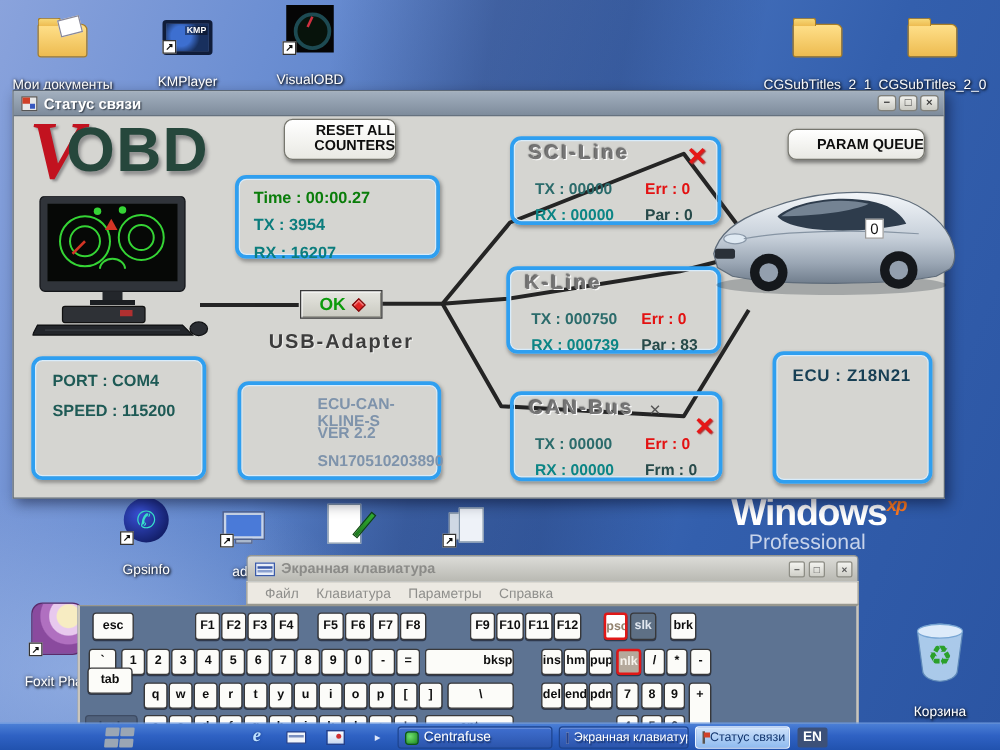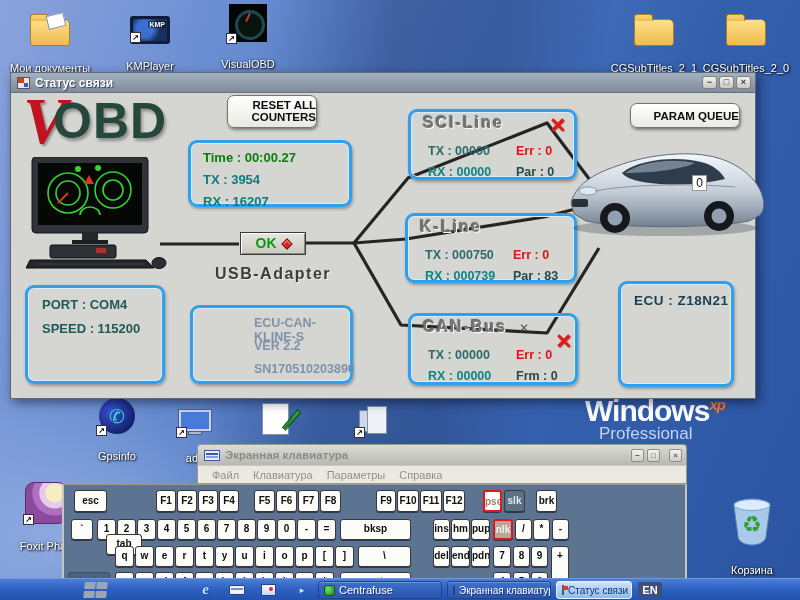--- a/index.html
+++ b/index.html
@@ -352,21 +352,21 @@
         <rect x="7" y="70" width="16" height="8" rx="2" fill="#2a3038"></rect>
         <ellipse cx="23" cy="62" rx="9" ry="4" fill="#dfe9f2" stroke="#8a98a8"></ellipse>
         <path d="M30,62 C60,56 120,54 170,58" stroke="#8694a3" fill="none"></path>
         <circle cx="50" cy="89" r="15" fill="#15181c"></circle>
           <circle cx="50" cy="89" r="7.5" fill="#939fae"></circle>
         <circle cx="154" cy="87" r="15" fill="#15181c"></circle>
           <circle cx="154" cy="87" r="7.5" fill="#939fae"></circle>
       </svg>
       <div id="carbadge">0</div>
 
-      <div class="bpanel" id="ecupanel" style="left:607px;top:188px;width:116px;height:106px">
+      <div class="bpanel" id="ecupanel" style="left:607px;top:188px;width:128px;height:106px">
         <div class="etxt">ECU : Z18N21</div>
       </div>
     </div>
   </div>
 
   <div id="osk-titlebar">
     <div class="kico"></div>
     <div class="ttl">Экранная клавиатура</div>
     <div class="oskbtn">−</div>
     <div class="oskbtn">□</div>
@@ -401,29 +401,29 @@
       <div class="kbkey" style="left: 73px; top: 34px; width: 19px; height: 21px; line-height: 18px;">3</div>
       <div class="kbkey" style="left: 93px; top: 34px; width: 19px; height: 21px; line-height: 18px;">4</div>
       <div class="kbkey" style="left: 113px; top: 34px; width: 19px; height: 21px; line-height: 18px;">5</div>
       <div class="kbkey" style="left: 133px; top: 34px; width: 19px; height: 21px; line-height: 18px;">6</div>
       <div class="kbkey" style="left: 153px; top: 34px; width: 19px; height: 21px; line-height: 18px;">7</div>
       <div class="kbkey" style="left: 173px; top: 34px; width: 19px; height: 21px; line-height: 18px;">8</div>
       <div class="kbkey" style="left: 193px; top: 34px; width: 19px; height: 21px; line-height: 18px;">9</div>
       <div class="kbkey" style="left: 213px; top: 34px; width: 19px; height: 21px; line-height: 18px;">0</div>
       <div class="kbkey" style="left: 233px; top: 34px; width: 19px; height: 21px; line-height: 18px;">-</div>
       <div class="kbkey" style="left: 253px; top: 34px; width: 19px; height: 21px; line-height: 18px;">=</div>
-      <div class="kbkey" style="left: 276px; top: 34px; width: 71px; height: 21px; line-height: 18px;">bksp</div>
+      <div class="kbkey" style="left: 276px; top: 34px; width: 71px; height: 21px; line-height: 18px; text-align: right;">bksp</div>
       <div class="kbkey" style="left: 369px; top: 34px; width: 17px; height: 21px; line-height: 18px;">ins</div>
       <div class="kbkey" style="left: 387px; top: 34px; width: 19px; height: 21px; line-height: 18px;">hm</div>
       <div class="kbkey" style="left: 407px; top: 34px; width: 19px; height: 21px; line-height: 18px;">pup</div>
       <div class="kbkey k-nlk" style="left: 429px; top: 34px; width: 20px; height: 21px; line-height: 18px;">nlk</div>
       <div class="kbkey" style="left: 451px; top: 34px; width: 17px; height: 21px; line-height: 18px;">/</div>
       <div class="kbkey" style="left: 469px; top: 34px; width: 17px; height: 21px; line-height: 18px;">*</div>
       <div class="kbkey" style="left: 488px; top: 34px; width: 17px; height: 21px; line-height: 18px;">-</div>
-      <div class="kbkey" style="left: 6px; top: 49px; width: 36px; height: 21px; line-height: 18px; margin-left: 36px;">tab</div>
+      <div class="kbkey" style="left: 6px; top: 49px; width: 36px; height: 21px; line-height: 18px;">tab</div>
       <div class="kbkey" style="left: 51px; top: 61px; width: 19px; height: 21px; line-height: 18px;">q</div>
       <div class="kbkey" style="left: 71px; top: 61px; width: 19px; height: 21px; line-height: 18px;">w</div>
       <div class="kbkey" style="left: 91px; top: 61px; width: 19px; height: 21px; line-height: 18px;">e</div>
       <div class="kbkey" style="left: 111px; top: 61px; width: 19px; height: 21px; line-height: 18px;">r</div>
       <div class="kbkey" style="left: 131px; top: 61px; width: 19px; height: 21px; line-height: 18px;">t</div>
       <div class="kbkey" style="left: 151px; top: 61px; width: 19px; height: 21px; line-height: 18px;">y</div>
       <div class="kbkey" style="left: 171px; top: 61px; width: 19px; height: 21px; line-height: 18px;">u</div>
       <div class="kbkey" style="left: 191px; top: 61px; width: 19px; height: 21px; line-height: 18px;">i</div>
       <div class="kbkey" style="left: 211px; top: 61px; width: 19px; height: 21px; line-height: 18px;">o</div>
       <div class="kbkey" style="left: 231px; top: 61px; width: 19px; height: 21px; line-height: 18px;">p</div>

